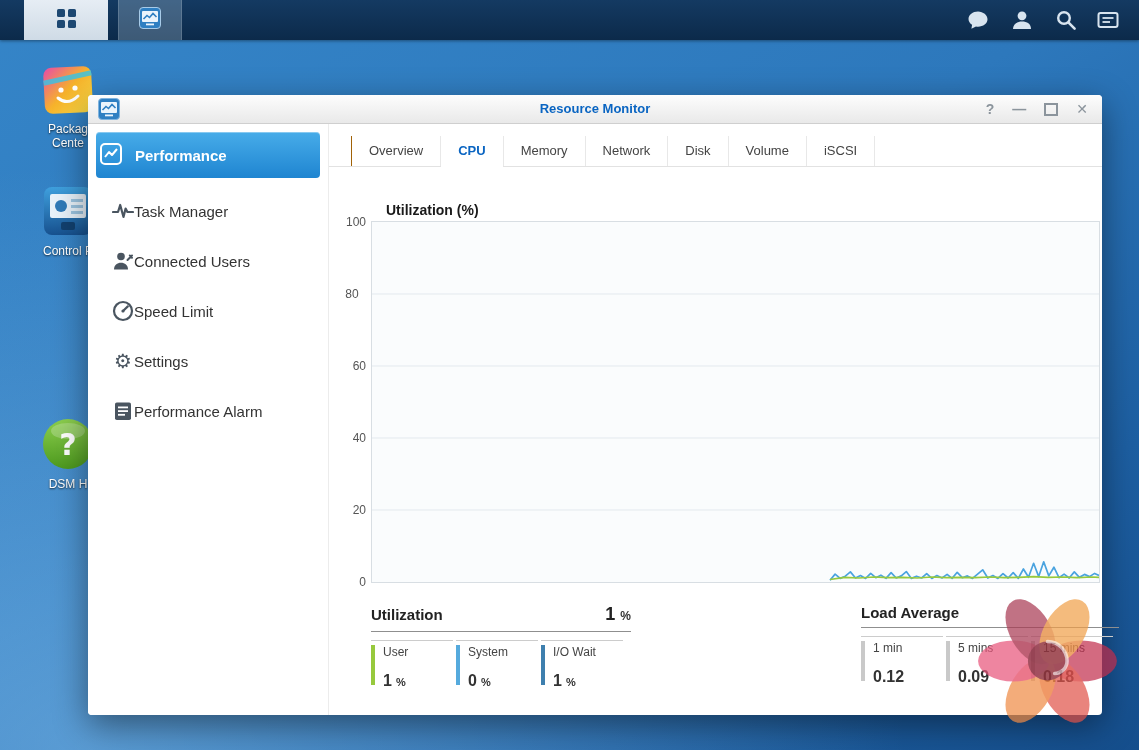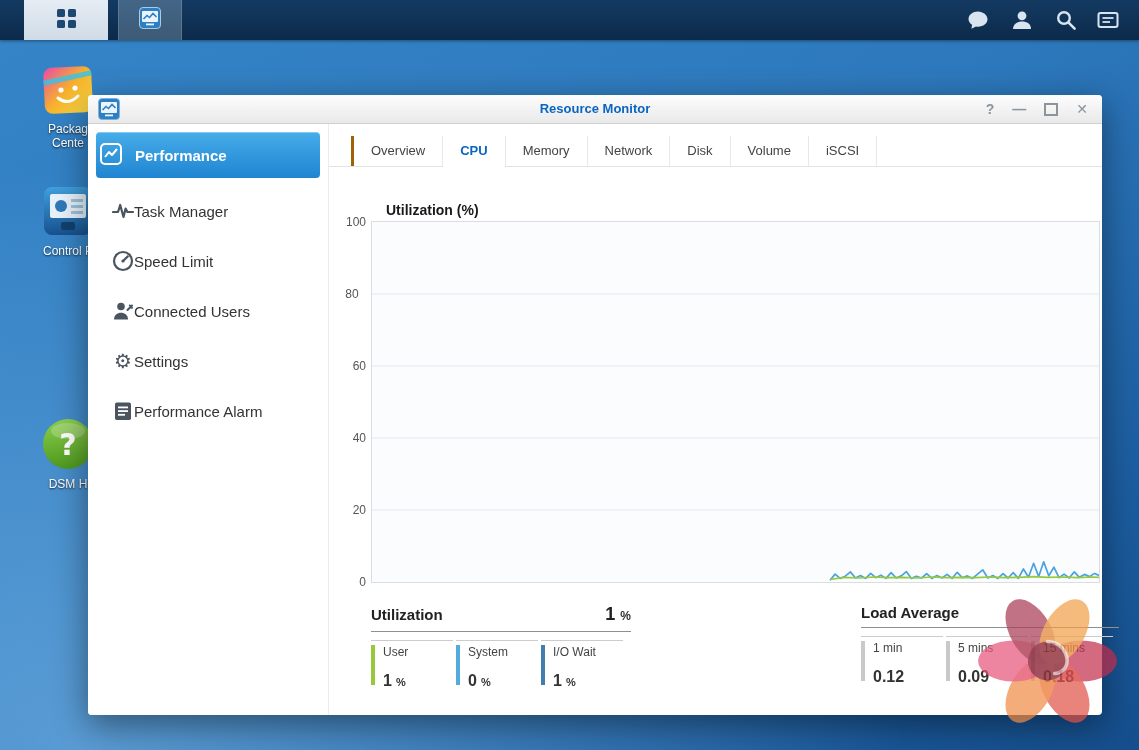--- a/index.html
+++ b/index.html
@@ -35,21 +35,21 @@
   .perf-btn{margin:8px;height:46px;border-radius:4px;background:linear-gradient(#47ace9,#1f85d1);
     box-shadow:inset 0 1px 0 rgba(255,255,255,.35);display:flex;align-items:center;gap:12px;padding-left:3px;
     color:#fff;font-size:15px;font-weight:bold;cursor:pointer;}
   .side-item{height:50px;display:flex;align-items:center;gap:0;padding-left:24px;font-size:15px;color:#333;cursor:pointer;}
   .side-item .si{width:22px;height:22px;display:flex;align-items:center;justify-content:center;}
   .gear-glyph{font-size:20px;color:#4a5560;line-height:20px;}
   
   .content{position:absolute;left:241px;top:29px;right:0;bottom:0;}
   .tabs{position:absolute;left:0;top:0;right:0;height:43px;border-bottom:1px solid #e2e2e2;padding:12px 0 0 22px;box-sizing:border-box;white-space:nowrap;}
   .tab{display:inline-block;line-height:30px;height:30px;padding:0 17px;font-size:13px;color:#444;border-right:1px solid #e8e8e8;position:relative;cursor:pointer;}
-  .tab:first-child{border-left:3px solid #a16207;}
+  .tab:first-child{border-left:1px solid #a16207;}
   .tab.sel{color:#0a65c2;font-weight:bold;background:#fff;}
   .tab.sel::after{content:"";position:absolute;left:0;right:0;bottom:-1px;height:2px;background:#fff;}
   .chart-title{position:absolute;left:57px;top:78px;font-size:14px;font-weight:bold;color:#1a1a1a;}
   .plot{position:absolute;left:42px;top:97px;width:727px;height:360px;background:#fafcfd;border:1px solid #d8dee3;}
   .plot svg{display:block;width:727px;height:360px;}
   .ytick{position:absolute;right:733px;width:28px;text-align:right;font-size:12px;color:#555;transform:translateY(-50%);}
   
   .util-block{position:absolute;left:42px;top:480px;width:260px;}
   .load-block{position:absolute;left:532px;top:480px;width:258px;}
   .stat-head{display:flex;justify-content:space-between;align-items:baseline;border-bottom:1px solid #8f8f8f;padding-bottom:6px;}
@@ -218,36 +218,36 @@
         <span class="si">
           <svg width="22" height="22" viewBox="0 0 22 22">
               <polyline points="1,12 6,12 8.2,5 11.5,17 13.6,8.5 15.4,12 21,12" fill="none" stroke="#4a5560" stroke-width="2.2" stroke-linejoin="round" stroke-linecap="round"></polyline>
             </svg>
         </span>
         <span>Task Manager</span>
       </div>
       <div class="side-item">
         <span class="si">
           <svg width="22" height="22" viewBox="0 0 22 22">
+              <circle cx="9" cy="6.5" r="3.8" fill="#4a5560"></circle>
+              <path d="M2,19.5 c0-4.6 3.2-6.8 7-6.8 s7,2.2 7,6.8 z" fill="#4a5560"></path>
+              <path d="M15.5,10 l4.5,-4.5 M17.8,5.5 l2.2,2.2" stroke="#4a5560" stroke-width="2" fill="none" stroke-linecap="round"></path>
+            </svg>
+        </span>
+        <span>Connected Users</span>
+      </div>
+      <div class="side-item">
+        <span class="si">
+          <svg width="22" height="22" viewBox="0 0 22 22">
               <circle cx="11" cy="11" r="9" fill="none" stroke="#4a5560" stroke-width="2.2"></circle>
               <line x1="11" y1="11" x2="15.8" y2="6.4" stroke="#4a5560" stroke-width="2.2" stroke-linecap="round"></line>
               <circle cx="11" cy="11" r="1.6" fill="#4a5560"></circle>
             </svg>
         </span>
         <span>Speed Limit</span>
-      </div>
-      <div class="side-item">
-        <span class="si">
-          <svg width="22" height="22" viewBox="0 0 22 22">
-              <circle cx="9" cy="6.5" r="3.8" fill="#4a5560"></circle>
-              <path d="M2,19.5 c0-4.6 3.2-6.8 7-6.8 s7,2.2 7,6.8 z" fill="#4a5560"></path>
-              <path d="M15.5,10 l4.5,-4.5 M17.8,5.5 l2.2,2.2" stroke="#4a5560" stroke-width="2" fill="none" stroke-linecap="round"></path>
-            </svg>
-        </span>
-        <span>Connected Users</span>
       </div>
       <div class="side-item">
         <span class="si">
             <span class="gear-glyph">⚙</span>
           </span>
         <span>Settings</span>
       </div>
       <div class="side-item">
         <span class="si">
           <svg width="22" height="22" viewBox="0 0 22 22">

